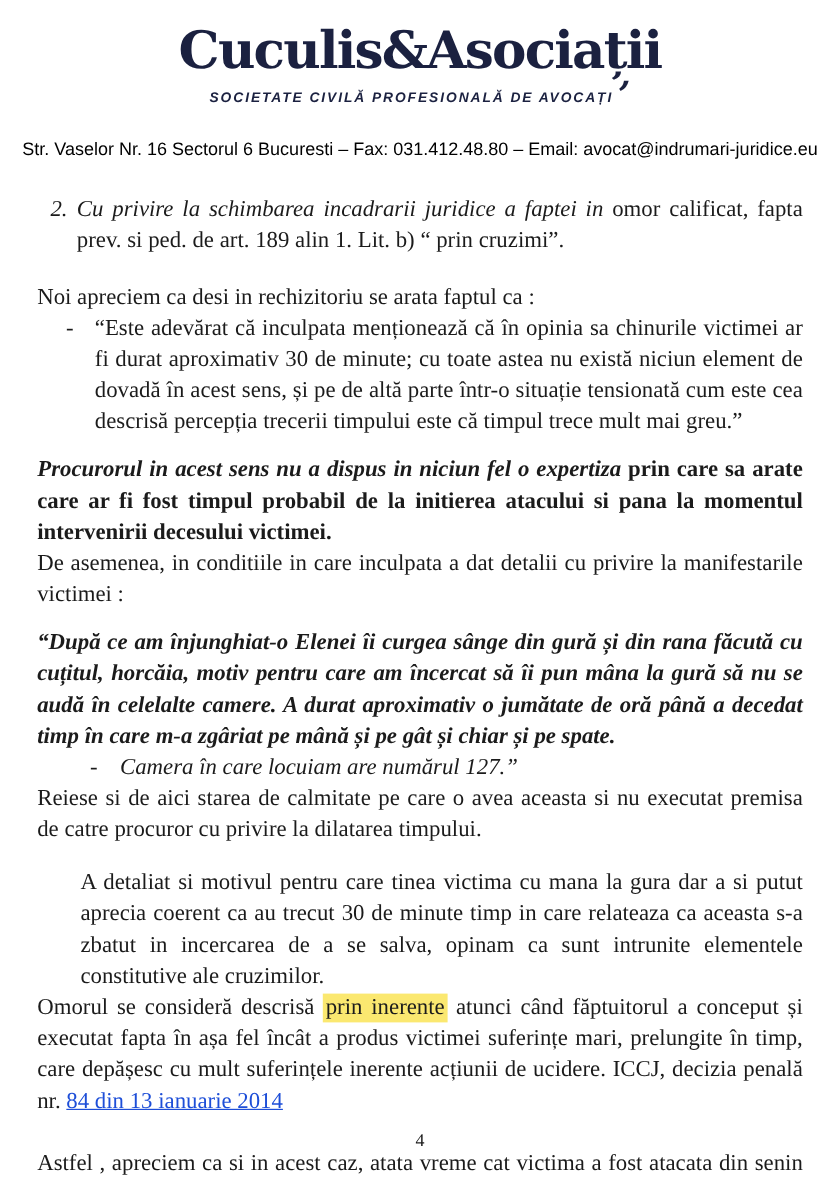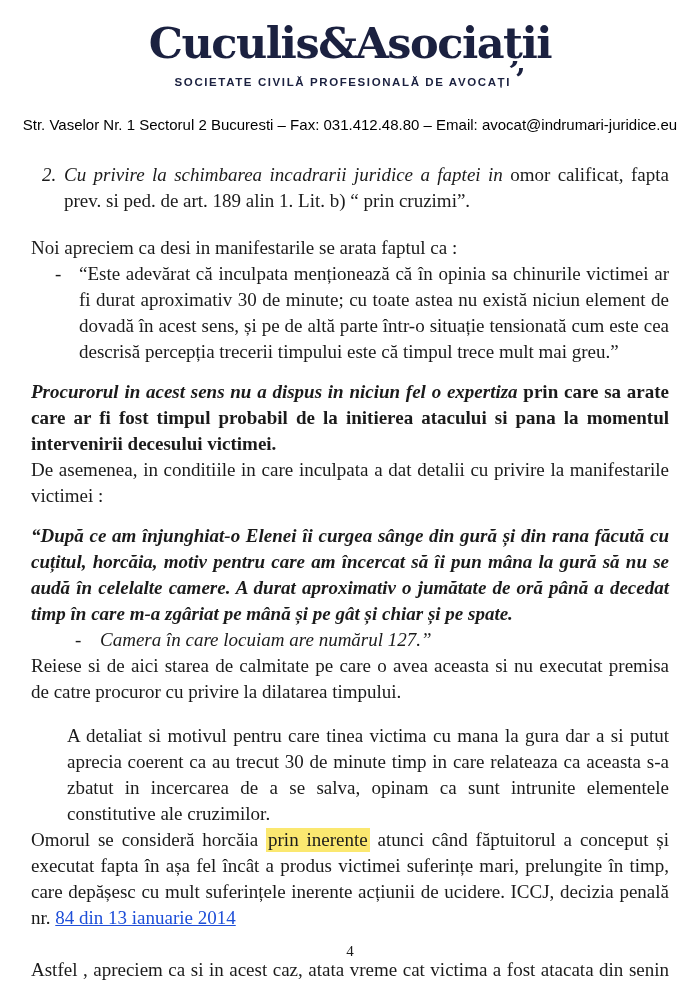--- a/index.html
+++ b/index.html
@@ -28,20 +28,21 @@
     color: #1b2140;
   }
   .subtitle {
     text-align: center;
     font-family: "Liberation Sans", sans-serif;
     font-size: 11.5px;
     font-weight: 700;
     letter-spacing: 1.6px;
     color: #1b2140;
     margin-top: 1px;
+    font-style: italic;
   }
   .big-comma {
     font-family: "DejaVu Serif", serif;
     font-size: 30px;
     font-weight: 700;
     letter-spacing: 0;
     vertical-align: -4px;
     margin-left: 4px;
   }
   .address {
@@ -91,30 +92,30 @@
 
 <div class="page">
 
   <header>
     <div class="logo">
       <span>Cuculis&amp;Asociații</span>
     </div>
     <div class="subtitle">
       <span>SOCIETATE CIVILĂ PROFESIONALĂ DE AVOCAȚI</span><span class="big-comma">’</span>
     </div>
-    <div class="address">Str. Vaselor Nr. 1 Sectorul 2 Bucuresti – Fax: 031.412.48.80 – Email: avocat@indrumari-juridice.eu</div>
+    <div class="address">Str. Vaselor Nr. 16 Sectorul 6 Bucuresti – Fax: 031.412.48.80 – Email: avocat@indrumari-juridice.eu</div>
   </header>
 
   <main>
 
     <p class="hang33 mt-item">
       <span class="marker m22 italic">2.</span><span class="italic">Cu privire la schimbarea incadrarii juridice a faptei in</span><span> omor calificat, fapta prev. si ped. de art. 189 alin 1. Lit. b) “ prin cruzimi”.</span>
     </p>
 
-    <p class="mt-para">Noi apreciem ca desi in manifestarile se arata faptul ca :</p>
+    <p class="mt-para">Noi apreciem ca desi in rechizitoriu se arata faptul ca :</p>
 
     <p class="hang48">
       <span class="marker m24">-</span><span>“Este adevărat că inculpata menționează că în opinia sa chinurile victimei ar fi durat aproximativ 30 de minute; cu toate astea nu există niciun element de dovadă în acest sens, și pe de altă parte într-o situație tensionată cum este cea descrisă percepția trecerii timpului este că timpul trece mult mai greu.”</span>
     </p>
 
     <p class="mt-small">
       <span class="italic">Procurorul in acest sens nu a dispus in niciun fel o expertiza</span><span> prin care sa arate care ar fi fost timpul probabil de la initierea atacului si pana la momentul intervenirii decesului victimei.</span>
     </p>
 
     <p>De asemenea, in conditiile in care inculpata a dat detalii cu privire la manifestarile victimei :</p>
@@ -123,21 +124,21 @@
 
     <p class="hang69 italic">
       <span class="marker m25">-</span><span>Camera în care locuiam are numărul 127.”</span>
     </p>
 
     <p>Reiese si de aici starea de calmitate pe care o avea aceasta si nu executat premisa de catre procuror cu privire la dilatarea timpului.</p>
 
     <p class="mt-block">A detaliat si motivul pentru care tinea victima cu mana la gura dar a si putut aprecia coerent ca au trecut 30 de minute timp in care relateaza ca aceasta s-a zbatut in incercarea de a se salva, opinam ca sunt intrunite elementele constitutive ale cruzimilor.</p>
 
     <p>
-      <span>Omorul se consideră horcăia </span><span class="hl">prin inerente</span><span> atunci când făptuitorul a conceput și executat fapta în așa fel încât a produs victimei suferințe mari, prelungite în timp, care depășesc cu mult suferințele inerente acțiunii de ucidere. ICCJ, decizia penală nr. </span><a class="doc-link">84 din 13 ianuarie 2014</a>
+      <span>Omorul se consideră descrisă </span><span class="hl">prin inerente</span><span> atunci când făptuitorul a conceput și executat fapta în așa fel încât a produs victimei suferințe mari, prelungite în timp, care depășesc cu mult suferințele inerente acțiunii de ucidere. ICCJ, decizia penală nr. </span><a class="doc-link">84 din 13 ianuarie 2014</a>
     </p>
 
     <p class="mt-blank">Astfel , apreciem ca si in acest caz, atata vreme cat victima a fost atacata din senin cu un cutit, si injunghiata in zona gatului iar ulterior din dorinta de a se apara a incercat sa apere dar a fost chinuita de catre inculpata vreme de mai multe zeci de</p>
 
   </main>
 
   <div class="footer">4</div>
 
 </div>
 

